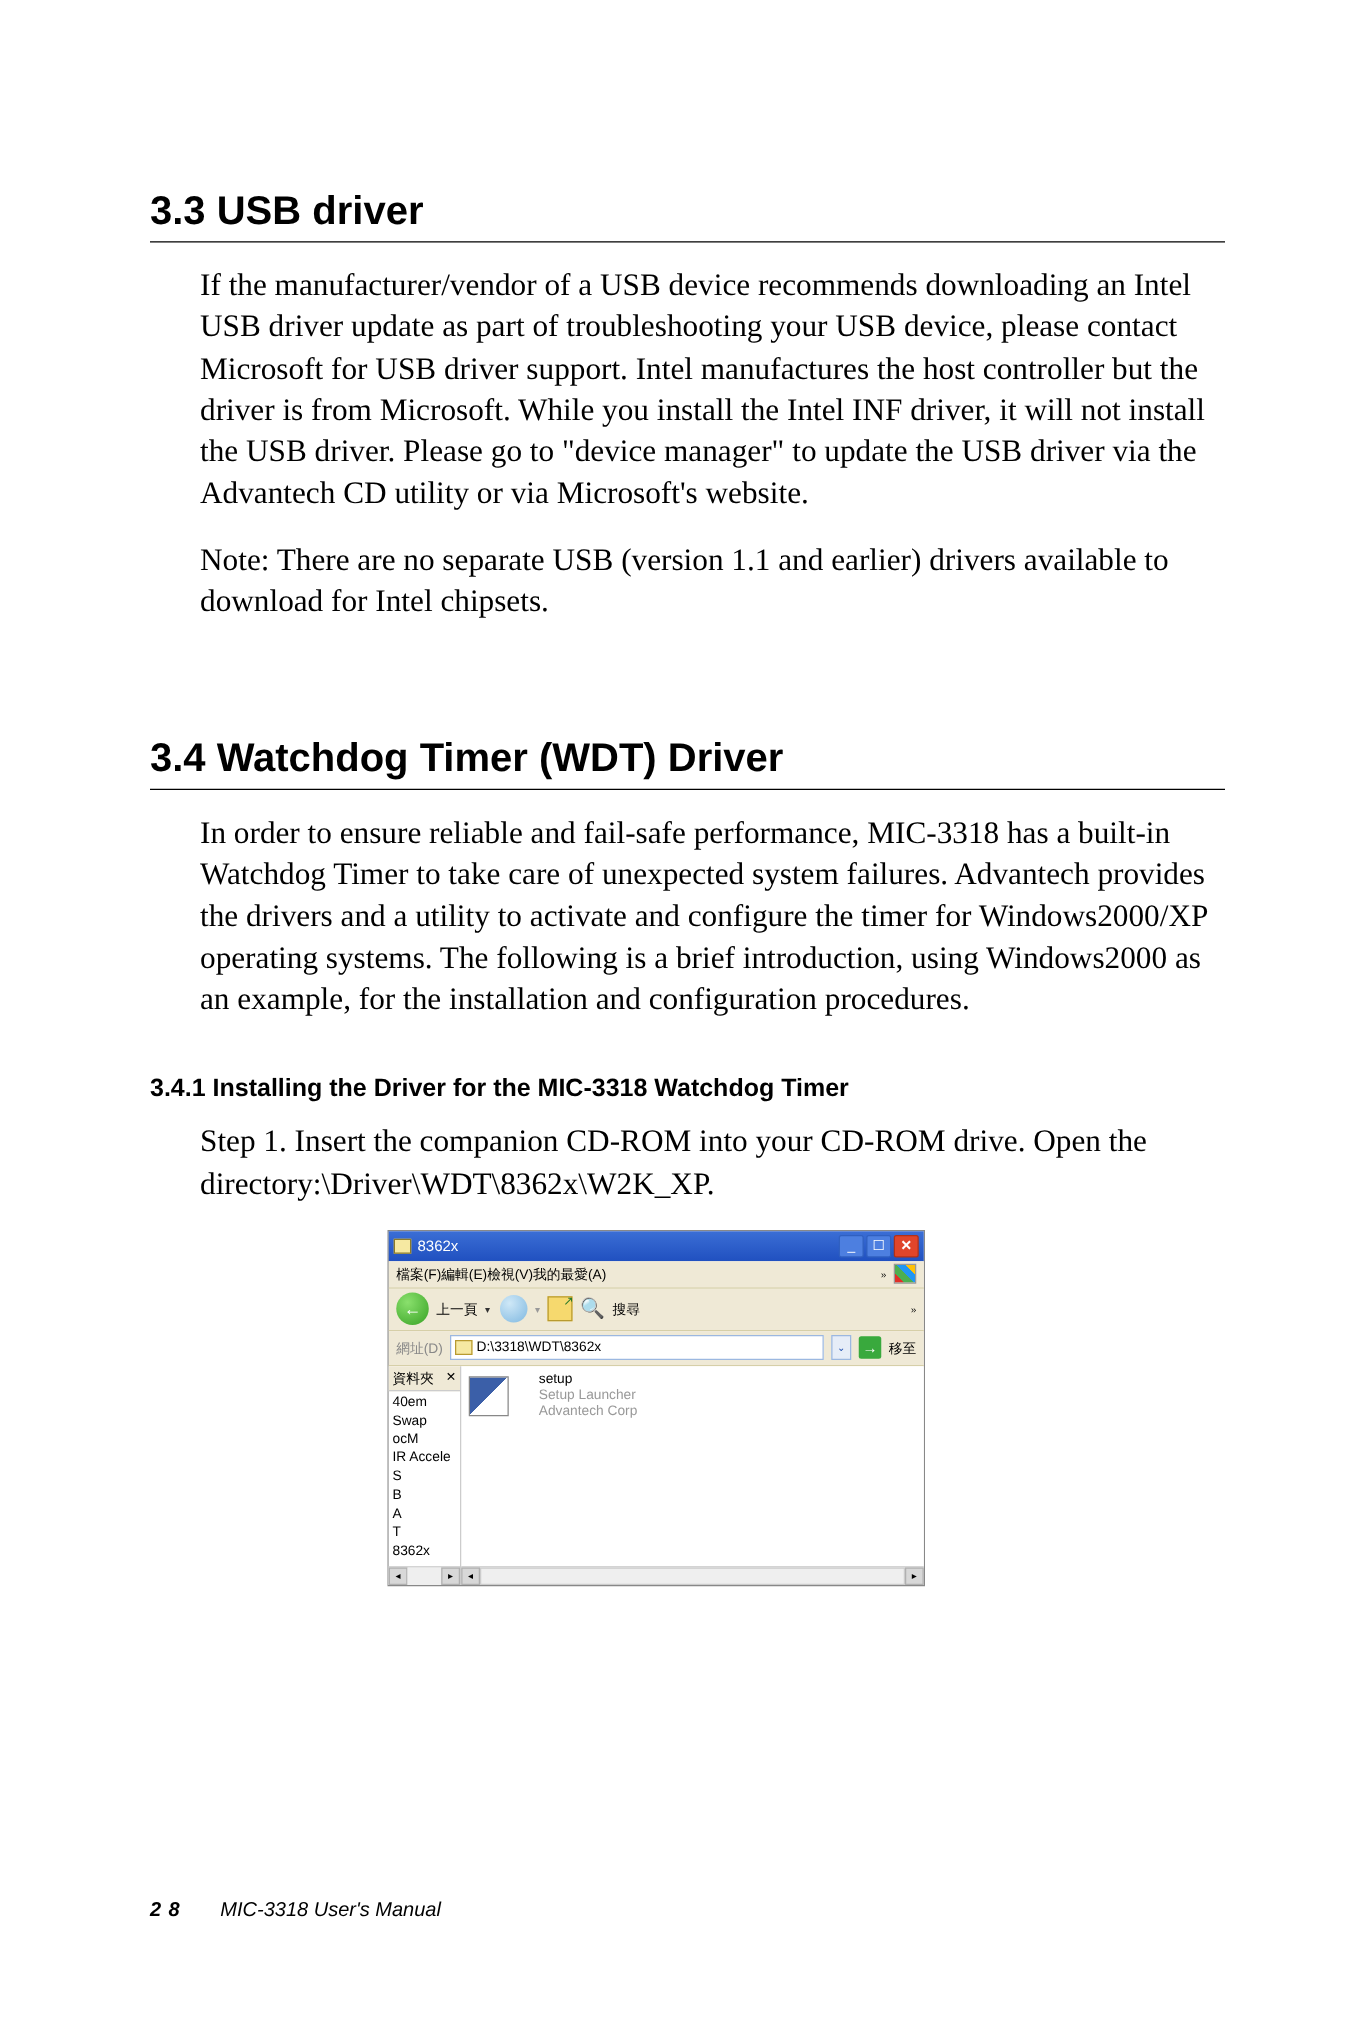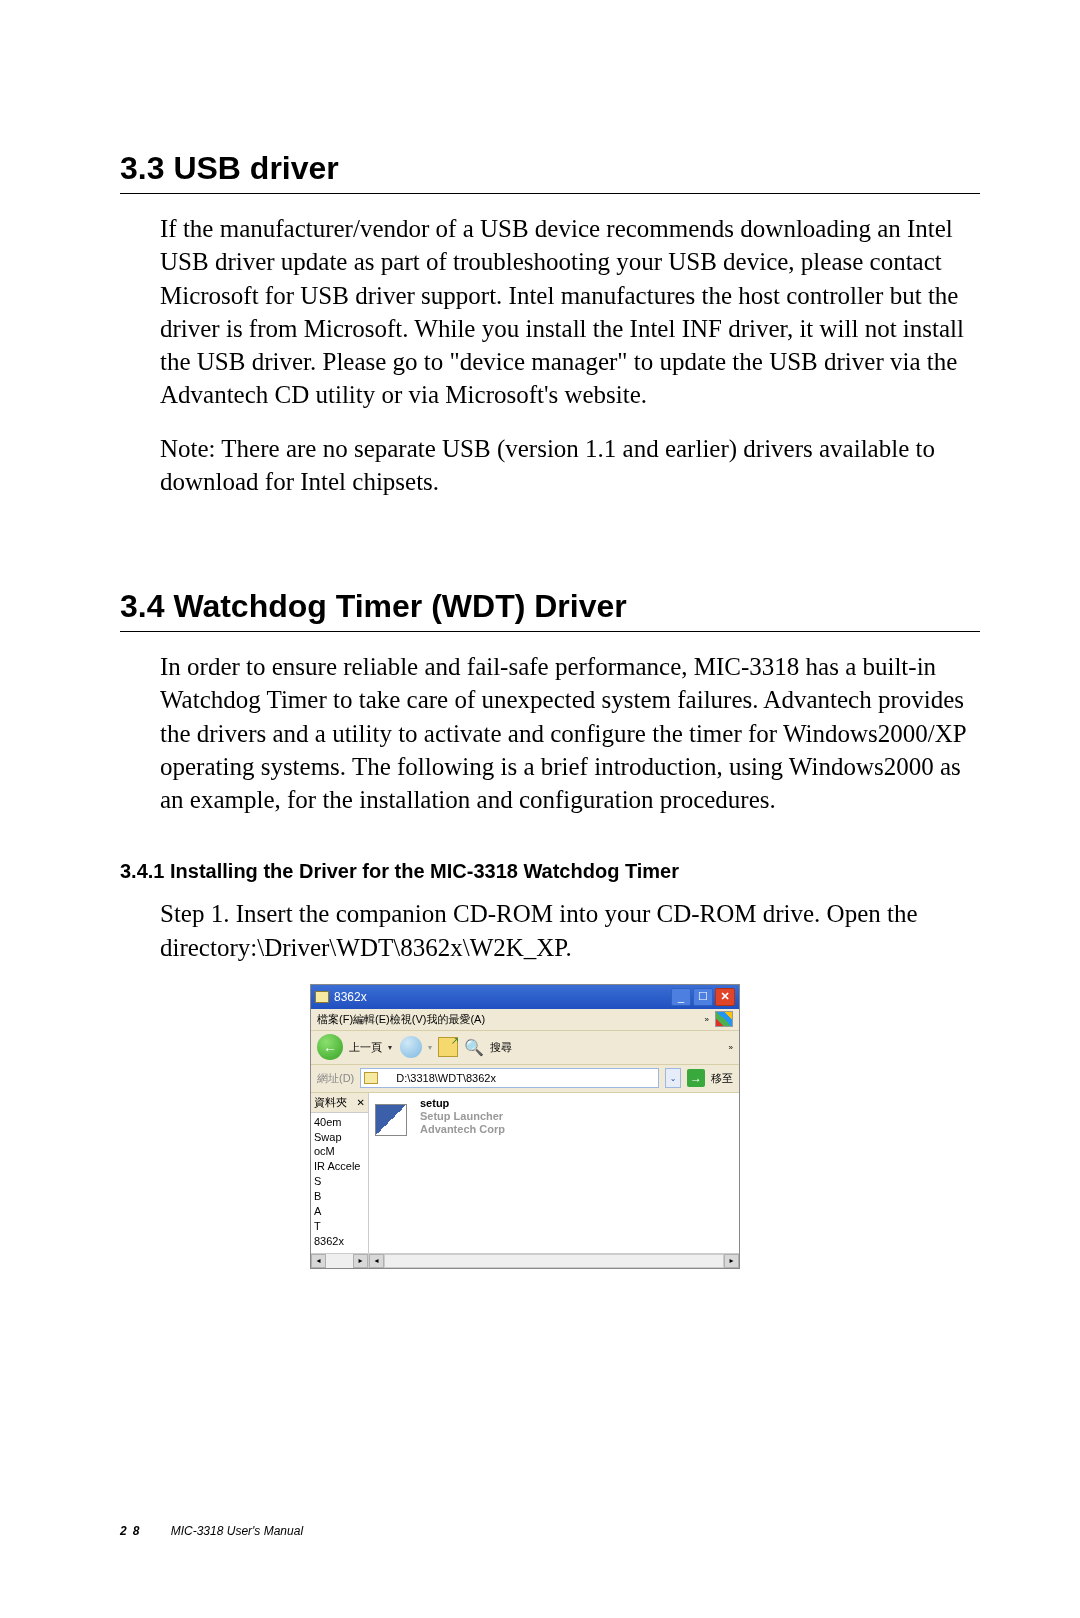--- a/index.html
+++ b/index.html
@@ -87,46 +87,46 @@
       background: #efe9d6;
       display: flex;
       align-items: center;
       height: 28px;
       padding: 0 6px;
       gap: 6px;
       border-bottom: 1px solid #d6cfa8;
       justify-content: center;
     }
     .ss-addr-label { color: #888; }
-    .ss-addr-field { flex: 1; background: #fff; border: 1px solid #9cb8e0; height: 20px; display: flex; align-items: center; padding: 0 3px; gap: 18px; }
+    .ss-addr-field { flex: 1; background: #fff; border: 1px solid #9cb8e0; height: 20px; display: flex; align-items: center; padding: 0 3px; gap: 3px; }
     .ss-addr-icon { width: 14px; height: 12px; background: #f6e9a2; border: 1px solid #b89a30; }
     .ss-addr-drop { width: 16px; height: 20px; background: #e6edf8; border: 1px solid #9cb8e0; display: flex; align-items: center; justify-content: center; font-size: 8px; color: #2050b0; }
     .ss-go { width: 18px; height: 18px; background: #39a93d; border-radius: 2px; display: flex; align-items: center; justify-content: center; color: #fff; font-size: 12px; }
     .ss-body { display: flex; height: 175px; background: #fff; }
     .ss-sidebar { width: 58px; border-right: 1px solid #ccc; display: flex; flex-direction: column; }
     .ss-side-head { background: #efe9d6; font-size: 11px; padding: 2px 3px; border-bottom: 1px solid #ccc; display: flex; align-items: center; }
     .ss-side-close { margin-left: auto; font-size: 10px; }
     .ss-side-list { flex: 1; overflow: hidden; font-size: 11px; line-height: 1.35; padding: 2px 3px; white-space: nowrap; }
     .ss-scroll-btn { width: 15px; background: #d8d8d8; border: 1px solid #b0b0b0; display: flex; align-items: center; justify-content: center; font-size: 8px; }
     .ss-main { flex: 1; position: relative; display: flex; flex-direction: column; }
-    .ss-file { display: flex; align-items: flex-end; padding: 4px 6px; gap: 13px; font-weight: bold; }
+    .ss-file { display: flex; align-items: center; padding: 4px 6px; gap: 24px; }
     .ss-file-icon { width: 32px; height: 32px; background: linear-gradient(135deg, #3b5fa8 50%, #fff 50%); border: 1px solid #888; }
     .ss-file-text { font-size: 11px; line-height: 1.2; }
     .ss-file-name { color: #000; }
     .ss-file-desc { color: #999; }
     .ss-main-scroll { margin-top: auto; display: flex; background: #e8e8e8; border-top: 1px solid #ccc; height: 15px; }
     .ss-scroll-track { flex: 1; background: #efefef; border: 1px solid #ccc; }
     .ss-vscroll { width: 15px; background: #e8e8e8; border-left: 1px solid #ccc; display: flex; flex-direction: column; }
     .ss-vtrack { flex: 1; background: #efefef; }
     .page-footer {
       position: absolute;
       bottom: 80px;
       left: 120px;
       font-family: Arial, Helvetica, sans-serif;
-      font-size: 12px;
+      font-size: 16px;
       font-style: italic;
     }
     .page-num { letter-spacing: 6px; margin-right: 22px; font-weight: bold; font-style: italic; }
   </style>
 </head>
 <body>
 
 <h2 class="heading-2">3.3 USB driver</h2>
 <p class="body-text">If the manufacturer/vendor of a USB device recommends downloading an Intel USB driver update as part of troubleshooting your USB device, please contact Microsoft for USB driver support. Intel manufactures the host controller but the driver is from Microsoft. While you install the Intel INF driver, it will not install the USB driver. Please go to "device manager" to update the USB driver via the Advantech CD utility or via Microsoft's website.</p>
 <p class="body-text">Note: There are no separate USB (version 1.1 and earlier) drivers available to download for Intel chipsets.</p>

